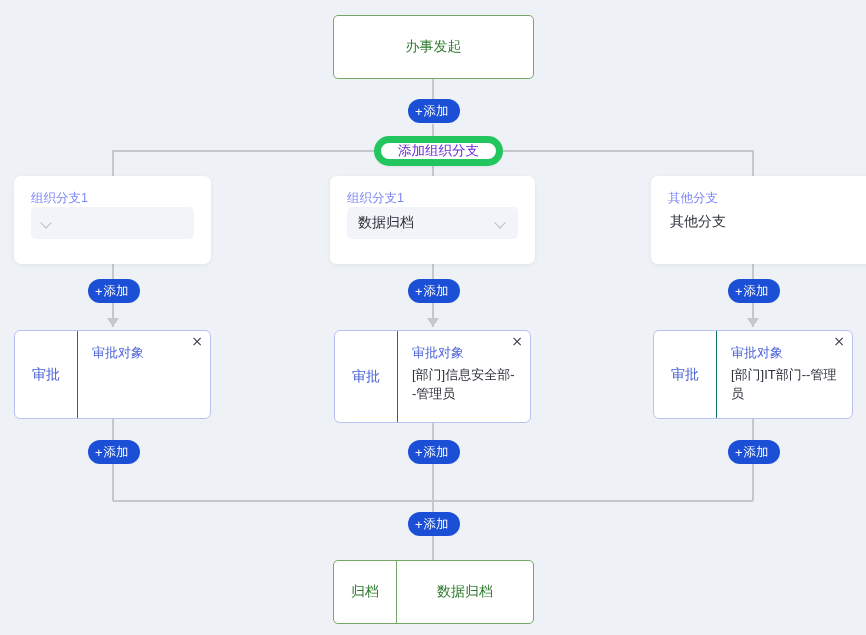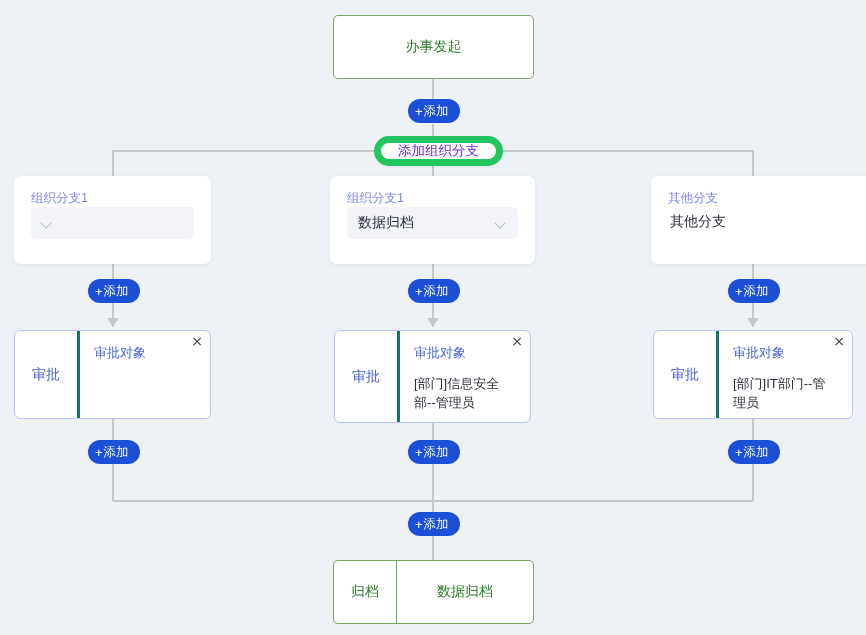--- a/index.html
+++ b/index.html
@@ -155,35 +155,35 @@
     background: #ffffff;
     border: 1px solid #b9c2f3;
     border-radius: 6px;
     box-sizing: border-box;
   }
   .appr-node .appr-left {
     width: 62px;
     display: flex;
     align-items: center;
     justify-content: center;
-    border-right: 3px solid #0f766e;
+    border-right: 1px solid #0f766e;
     color: #4a63d8;
     font-size: 14px;
     flex: none;
   }
   .appr-node .appr-right {
     flex: 1;
     padding: 13px 14px 10px 14px;
     position: relative;
     box-sizing: border-box;
   }
   .appr-node .appr-title {
     font-size: 13px;
     color: #4a63d8;
-    margin-bottom: 12px;
+    margin-bottom: 3px;
   }
   .appr-node .appr-body {
     font-size: 13px;
     color: #2b2f38;
     line-height: 19px;
   }
   .close-x {
     position: absolute;
     top: 3px; right: 7px;
     font-size: 14px;

